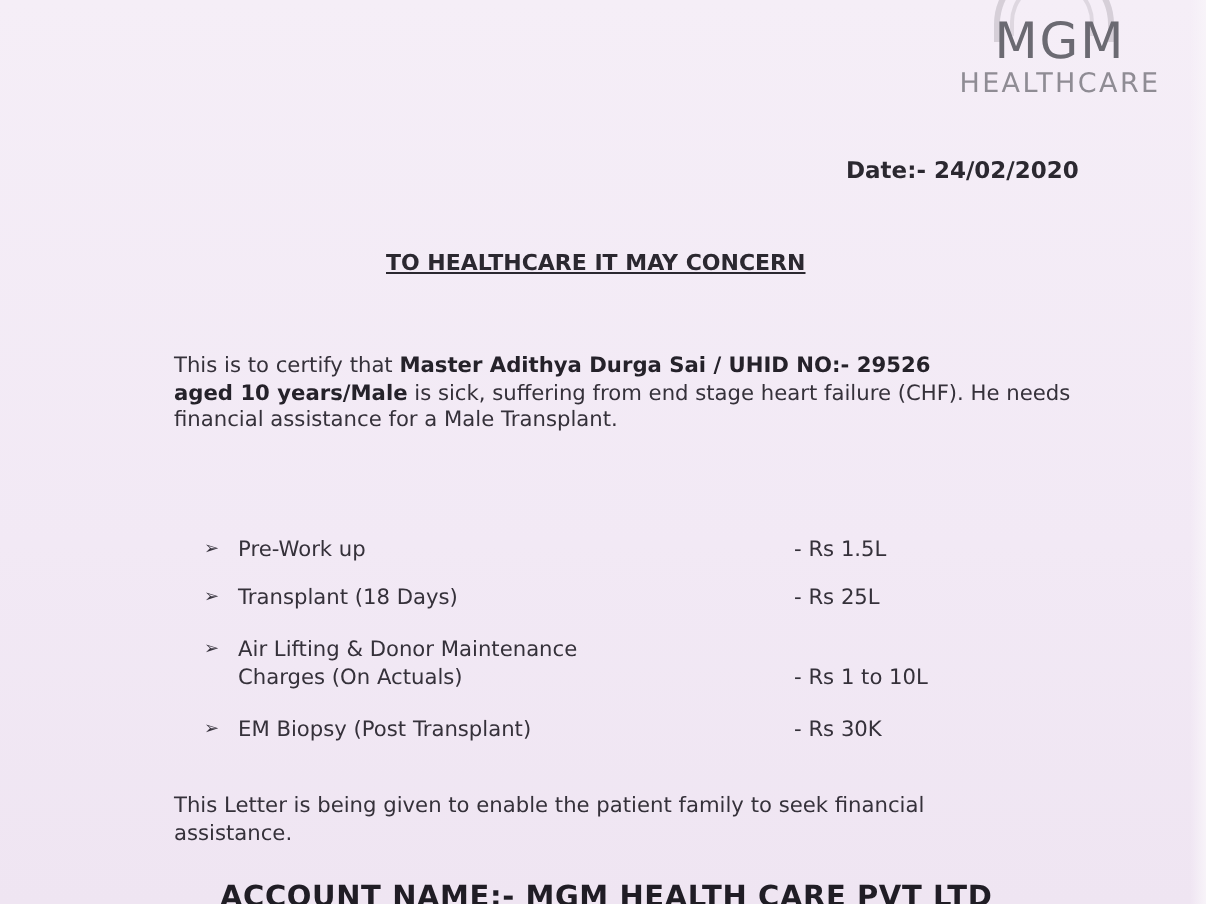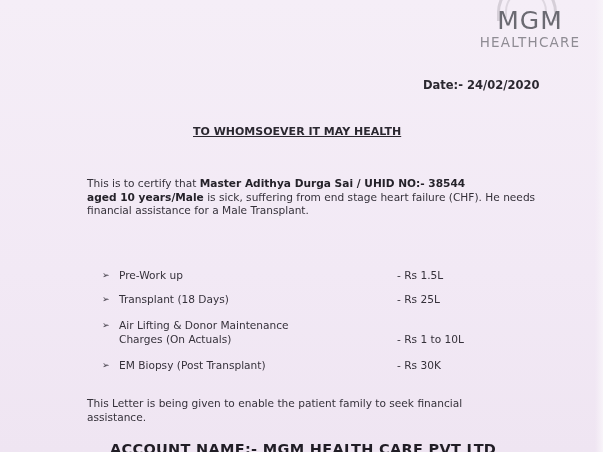--- a/index.html
+++ b/index.html
@@ -38,24 +38,24 @@
 
   <div class="logo">
     <div class="logo-arc"></div>
     <div class="logo-arc2"></div>
     <div class="logo-mgm">MGM</div>
     <div class="logo-sub">HEALTHCARE</div>
   </div>
 
   <div class="date">Date:- 24/02/2020</div>
 
-  <div class="heading">TO WHOMSOEVER IT MAY HEALTH</div>
+  <div class="heading">TO HEALTHCARE IT MAY CONCERN</div>
 
   <div class="para p1">
-    <span>This is to certify that </span><b>Master Adithya Durga Sai / UHID NO:- 38544</b><br><b>aged 10 years/Male</b><span> is  sick, suffering from end stage heart failure (CHF). He needs financial assistance for a Male Transplant.</span>
+    <span>This is to certify that </span><b>Master Adithya Durga Sai / UHID NO:- 29526</b><br><b>aged 10 years/Male</b><span> is  sick, suffering from end stage heart failure (CHF). He needs financial assistance for a Male Transplant.</span>
   </div>
 
 
   <div class="items">
     <div class="item" style="top:4px">
       <span class="arrow">➢</span>
       <span class="label">Pre-Work up</span>
       <span class="amount">- Rs 1.5L</span>
     </div>
     <div class="item" style="top:28px">

